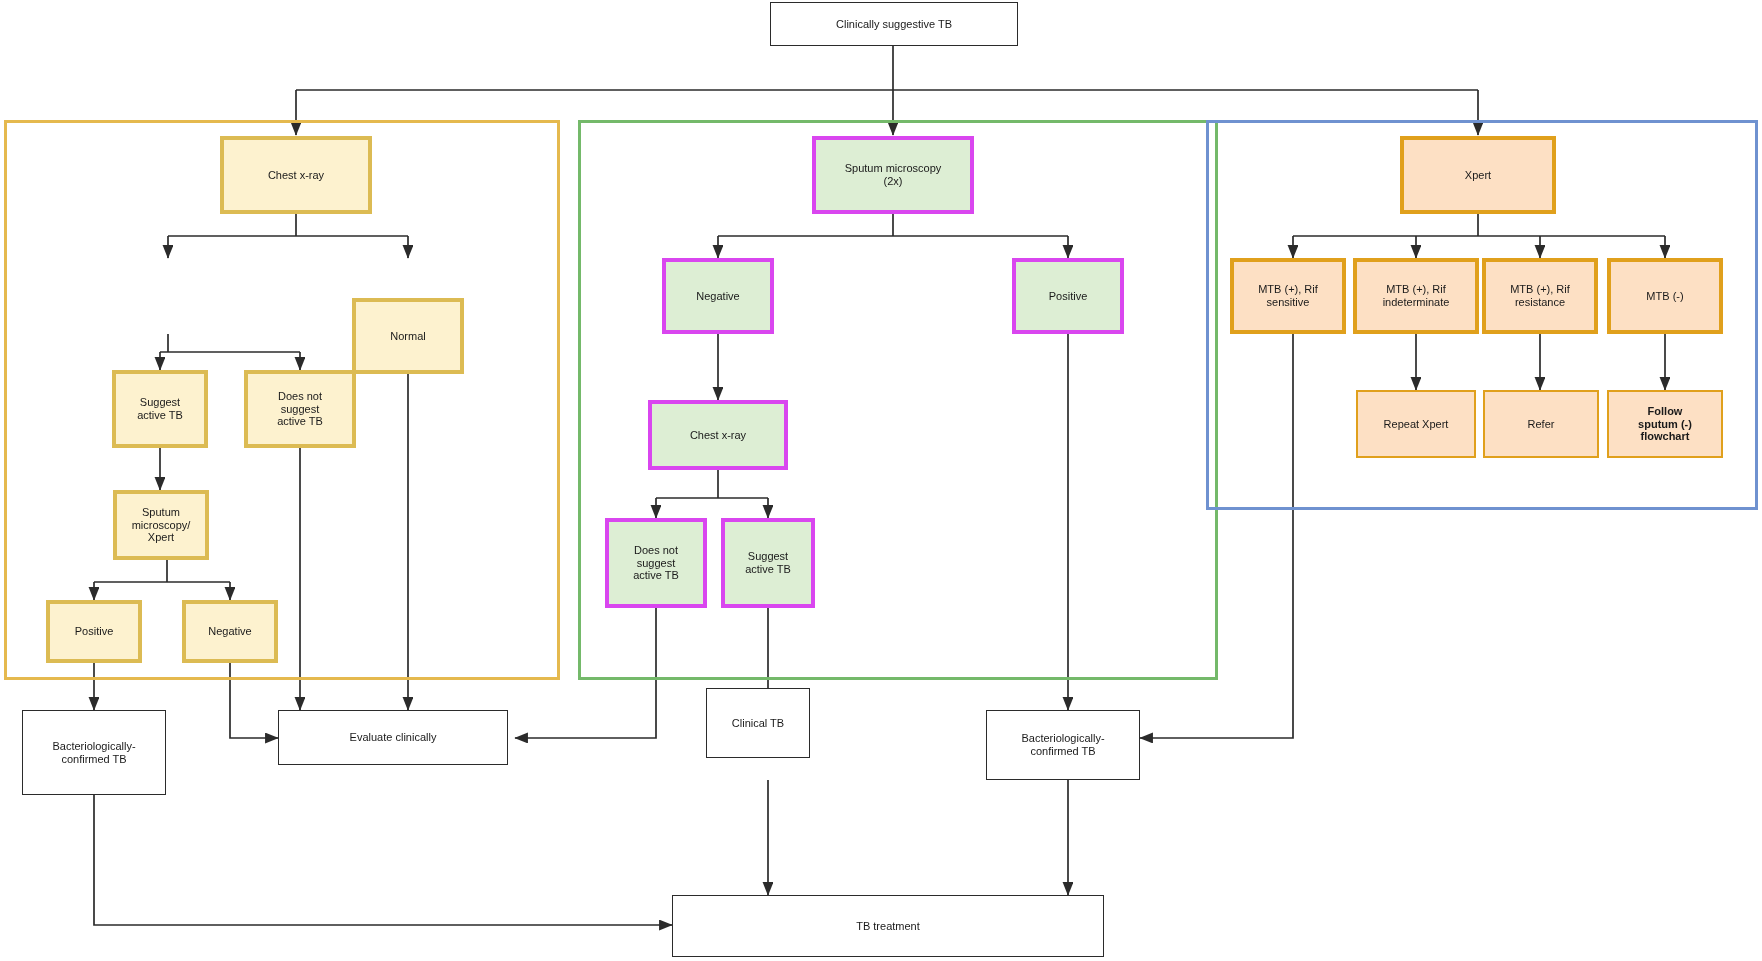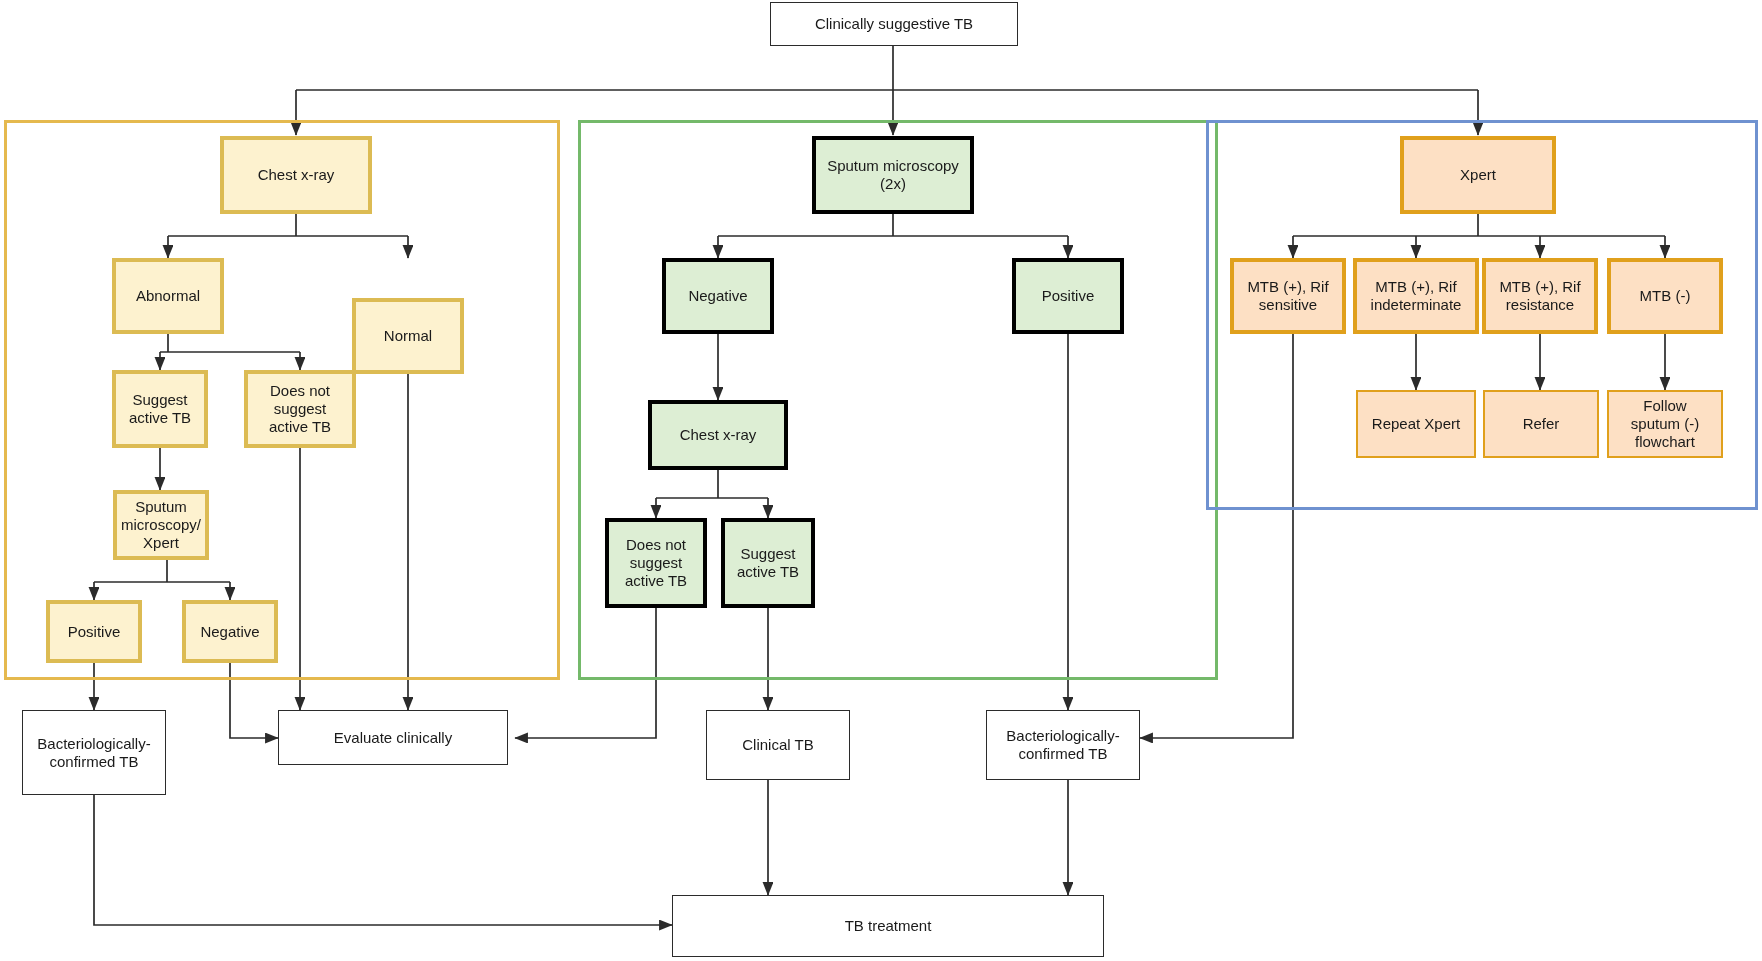--- a/index.html
+++ b/index.html
@@ -37,36 +37,36 @@
   .panel-blue   { border: 3px solid #6f92d0; }
 
   .node {
     position: absolute;
     box-sizing: border-box;
     display: flex;
     align-items: center;
     justify-content: center;
     text-align: center;
     line-height: 1.18;
-    font-size: 15px;
+    font-size: 11px;
     color: #1a1a1a;
     white-space: pre-line;
     padding: 2px 4px;
   }
   .n-plain {
     background: #ffffff;
     border: 1.6px solid #2b2b2b;
   }
   .n-yellow {
     background: #fdf2cf;
     border: 4px solid #dcbb53;
   }
   .n-green {
     background: #ddeed4;
-    border: 4px solid #000000;
+    border: 4px solid #d946ef;
   }
   .n-orange {
     background: #fde0c4;
     border: 4px solid #e0a01c;
   }
   .n-orange-light {
     background: #fde0c4;
     border: 2px solid #e0a01c;
   }
 </style>
@@ -156,21 +156,20 @@
   </svg>
 
   <div class="panel panel-yellow" style="left:4px; top:120px; width:556px; height:560px;"></div>
   <div class="panel panel-green" style="left:578px; top:120px; width:640px; height:560px;"></div>
   <div class="panel panel-blue" style="left:1206px; top:120px; width:552px; height:390px;"></div>
 
   <div class="node n-plain" style="left:770px; top:2px; width:248px; height:44px;">Clinically suggestive TB</div>
 
   <div class="node n-yellow" style="left:220px; top:136px; width:152px; height:78px;">Chest x-ray</div>
 
-  <div class="node n-yellow" style="left:112px; top:258px; width:112px; height:76px;">Abnormal</div>
 
   <div class="node n-yellow" style="left:352px; top:258px; width:112px; height:76px;margin-top:40px;">Normal</div>
 
   <div class="node n-yellow" style="left:112px; top:370px; width:96px; height:78px;">Suggest
 active TB</div>
 
   <div class="node n-yellow" style="left:244px; top:370px; width:112px; height:78px;">Does not
 suggest
 active TB</div>
 
@@ -208,29 +207,29 @@
 
   <div class="node n-orange" style="left:1482px; top:258px; width:116px; height:76px;">MTB (+), Rif
 resistance</div>
 
   <div class="node n-orange" style="left:1607px; top:258px; width:116px; height:76px;">MTB (-)</div>
 
   <div class="node n-orange-light" style="left:1356px; top:390px; width:120px; height:68px;">Repeat Xpert</div>
 
   <div class="node n-orange-light" style="left:1483px; top:390px; width:116px; height:68px;text-align:right;">Refer</div>
 
-  <div class="node n-orange-light" style="left:1607px; top:390px; width:116px; height:68px;">Follow
+  <div class="node n-orange-light" style="left:1607px; top:390px; width:116px; height:68px;font-weight:bold;">Follow
 sputum (-)
 flowchart</div>
 
   <div class="node n-plain" style="left:22px; top:710px; width:144px; height:85px;">Bacteriologically-
 confirmed TB</div>
 
   <div class="node n-plain" style="left:278px; top:710px; width:230px; height:55px;">Evaluate clinically</div>
 
-  <div class="node n-plain" style="left:706px; top:710px; width:144px; height:70px;">Clinical TB</div>
+  <div class="node n-plain" style="left:706px; top:688px; width:104px; height:70px;">Clinical TB</div>
 
   <div class="node n-plain" style="left:986px; top:710px; width:154px; height:70px;">Bacteriologically-
 confirmed TB</div>
 
   <div class="node n-plain" style="left:672px; top:895px; width:432px; height:62px;">TB treatment</div>
 
 </div>
 
 </body></html>

